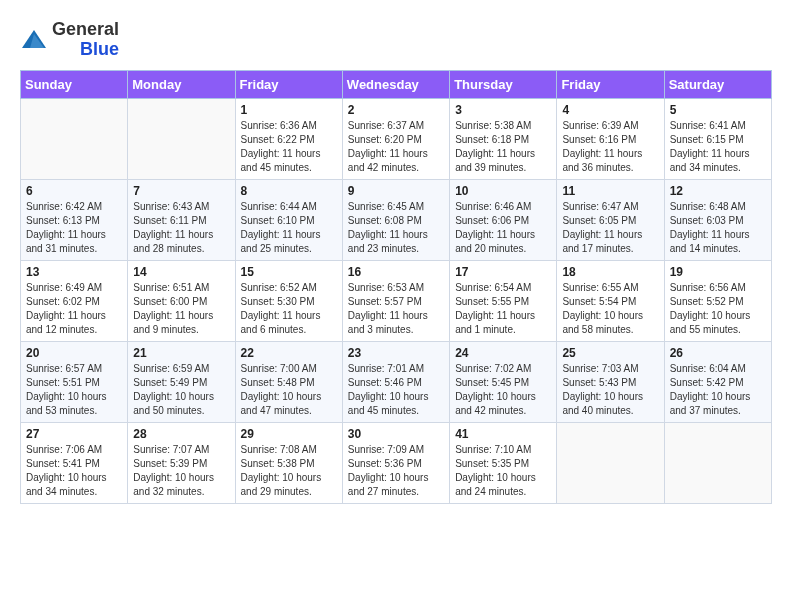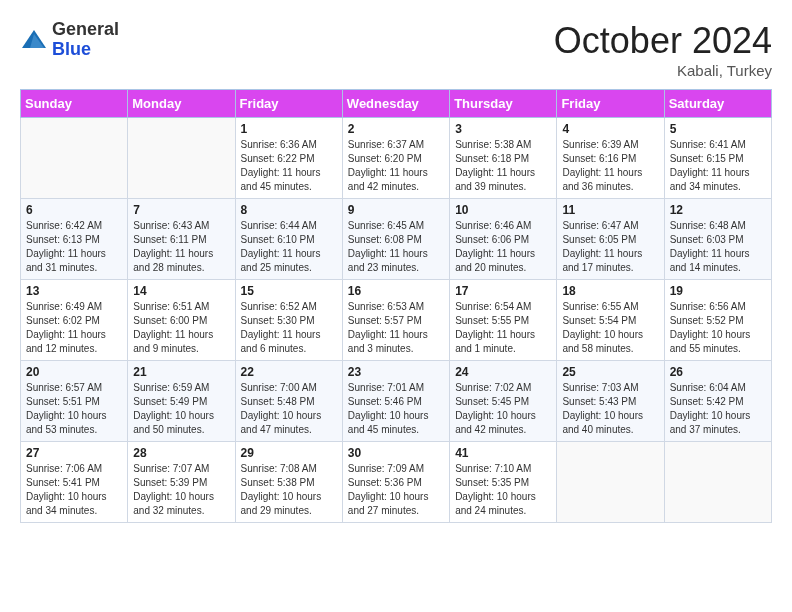--- a/index.html
+++ b/index.html
@@ -12,20 +12,21 @@
     }
     .header {
       display: flex;
       justify-content: space-between;
       align-items: flex-start;
       margin-bottom: 10px;
     }
     .logo {
       display: flex;
       align-items: center;
+      text-align: right;
     }
     .logo-text {
       display: flex;
       flex-direction: column;
       font-size: 18px;
       font-weight: bold;
       line-height: 1.1;
     }
     .logo-general { color: #333; }
     .logo-blue { color: #1d4ed8; }
@@ -45,21 +46,21 @@
     .location {
       font-size: 15px;
       color: #555;
     }
     table {
       width: 100%;
       border-collapse: collapse;
       table-layout: fixed;
     }
     th {
-      background-color: #d946ef;
+      background-color: #8b5cf6;
       color: #fff;
       font-size: 13px;
       font-weight: bold;
       padding: 6px 4px;
       text-align: left;
       border: 1px solid #aac4e5;
     }
     td {
       vertical-align: top;
       border: 1px solid #d0d8e4;
@@ -94,24 +95,20 @@
   <div class="logo">
     <svg class="logo-icon" viewBox="0 0 28 28">
       <polygon points="14,4 26,22 2,22" fill="#1a6eb5"></polygon>
       <polygon points="14,8 24,22 10,22" fill="#5ba3e0" opacity="0.5"></polygon>
     </svg>
     <div class="logo-text">
       <span class="logo-general">General</span>
       <span class="logo-blue">Blue</span>
     </div>
   </div>
-  <div class="title-block">
-    <div class="month-title">October 2024</div>
-    <div class="location">Kabali, Turkey</div>
-  </div>
 </div>
 
 <table>
   <thead>
     <tr>
     <th>Sunday</th>
         <th>Monday</th>
         <th>Friday</th>
         <th>Wednesday</th>
         <th>Thursday</th>

